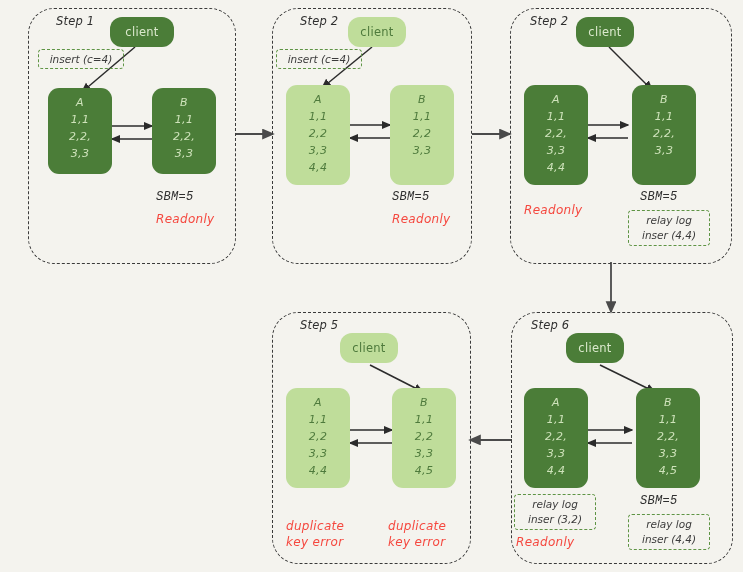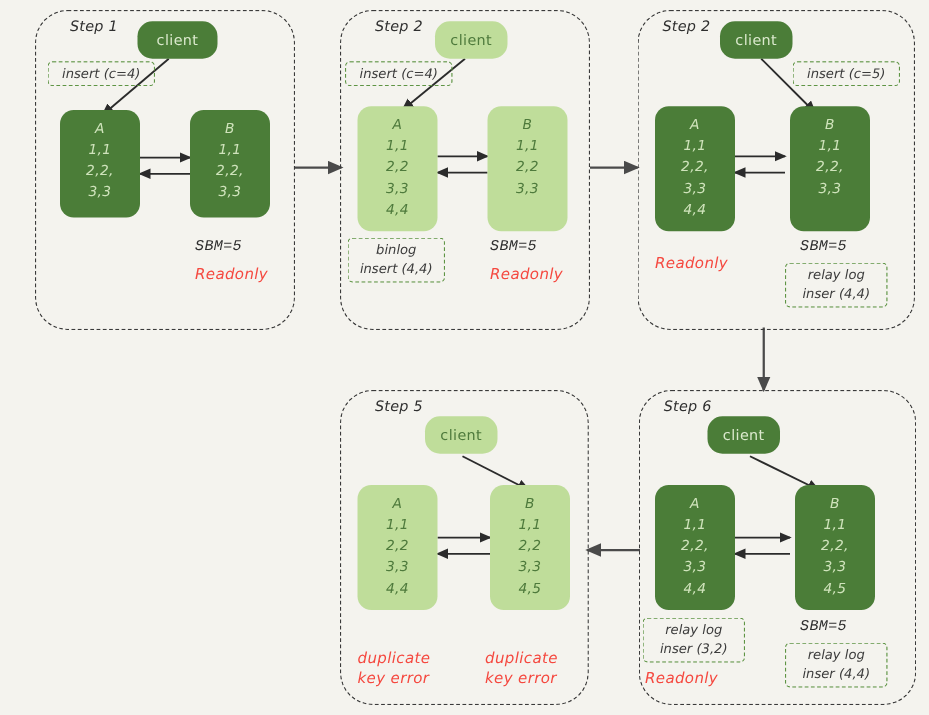--- a/index.html
+++ b/index.html
@@ -192,31 +192,26 @@
     <div class="row">3,3</div>
     <div class="row">4,4</div>
   </div>
   <div class="node light" style="left:390px; top:85px; width:64px; height:100px;">
     <div class="row title">B</div>
     <div class="row">1,1</div>
     <div class="row">2,2</div>
     <div class="row">3,3</div>
   </div>
 
-  <div class="dashlabel" style="left:278px; top:190px; width:78px; height:36px;">
-    <div>binlog</div>
-    <div>insert (4,4)</div>
-  </div>
   <div class="plaintext" style="left:392px; top:190px;">SBM=5</div>
   <div class="redtext" style="left:392px; top:211px;">Readonly</div>
 
   <div class="panel" style="left:510px; top:8px; width:222px; height:256px;"></div>
   <div class="step-label" style="left:520px; top:14px;">Step 2</div>
   <div class="client dark" style="left:576px; top:17px; width:58px; height:30px;">client</div>
-  <div class="dashlabel" style="left:634px; top:49px; width:86px; height:20px;">insert (c=5)</div>
 
   <div class="node dark" style="left:524px; top:85px; width:64px; height:100px;">
     <div class="row title">A</div>
     <div class="row">1,1</div>
     <div class="row">2,2,</div>
     <div class="row">3,3</div>
     <div class="row">4,4</div>
   </div>
   <div class="node dark" style="left:632px; top:85px; width:64px; height:100px;">
     <div class="row title">B</div>

